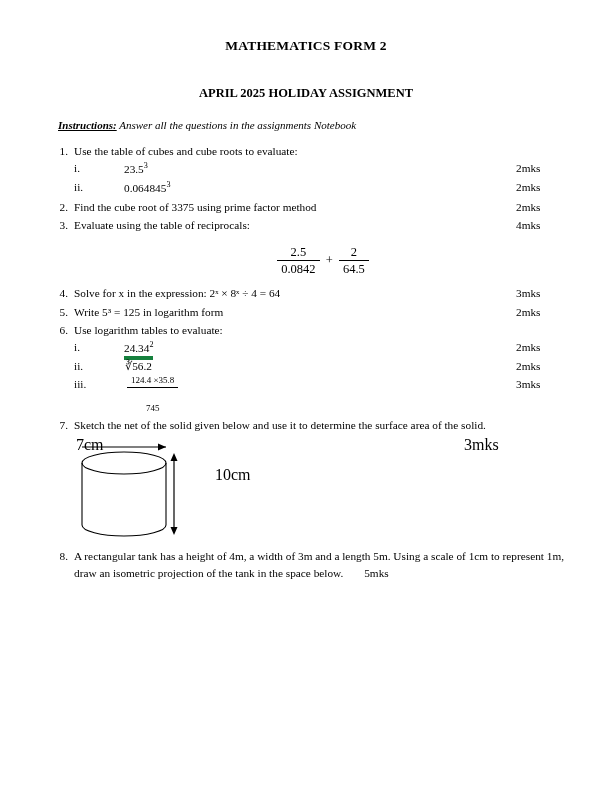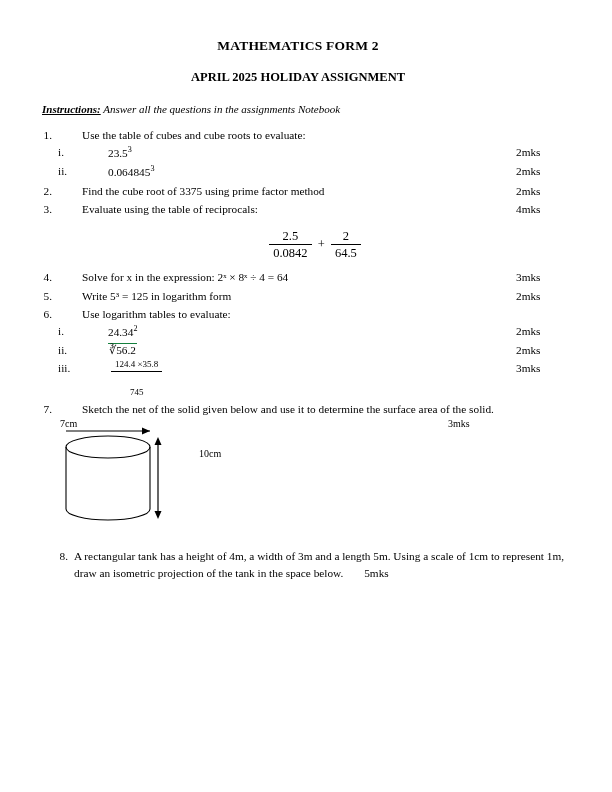--- a/index.html
+++ b/index.html
@@ -13,34 +13,34 @@
     font-family: "Liberation Serif", serif;
     color: #000000;
     position: relative;
     overflow: hidden;
   }
   .page {
     width: 612px;
     height: 583px;
     position: relative;
     box-sizing: border-box;
-    padding: 30px 40px 0 24px;
+    padding: 30px 40px 0 40px;
   }
   .title {
     text-align: center;
     font-weight: bold;
     font-size: 13.5px;
     letter-spacing: 0.2px;
     margin: 8px 0 0 0;
   }
   .subtitle {
     text-align: center;
     font-weight: bold;
     font-size: 12.5px;
-    margin: 16px 0 0 0;
+    margin: 32px 0 0 0;
   }
   .nameline {
     text-align: center;
     font-size: 12.5px;
     font-weight: bold;
     margin: 18px 0 0 0;
     letter-spacing: 0.1px;
   }
   .instructions {
     font-size: 11px;
@@ -68,21 +68,20 @@
     position: absolute;
     left: 10px;
     top: 0;
     width: 18px;
     text-align: right;
   }
   .qrow {
     display: flex;
     justify-content: center;
     align-items: flex-start;
-    margin-left: 24px;
   }
   .qtext { flex: 1 1 auto; padding-right: 10px; }
   .marks {
     flex: 0 0 auto;
     width: 56px;
     text-align: left;
     margin-left: 10px;
   }
   ol.sublist {
     list-style: none;
@@ -117,29 +116,29 @@
   }
   .frac .top { border-bottom: 1px solid #000; padding: 0 4px; line-height: 1.3; }
   .frac .bot { padding: 0 4px; line-height: 1.3; }
   .bigfrac { font-size: 12.5px; }
   .center-expr {
     text-align: center;
     margin: 10px 0 8px 0;
   }
   .smallfrac { font-size: 9px; gap: 15px; }
   .radical { display: inline-block; }
-  .overline { border-top: 1px solid #15803d; padding: 0 1px; }
+  .overline { border-top: 4px solid #15803d; padding: 0 1px; }
   .figure {
     position: relative;
     height: 120px;
     margin-top: 2px;
   }
   .fig-label {
     position: absolute;
-    font-size: 10px;
+    font-size: 16px;
   }
   .q8 {
     font-size: 11.3px;
     position: absolute;
     left: 40px;
     right: 40px;
     top: 548px;
     line-height: 1.5;
   }
   .q8 .num {

